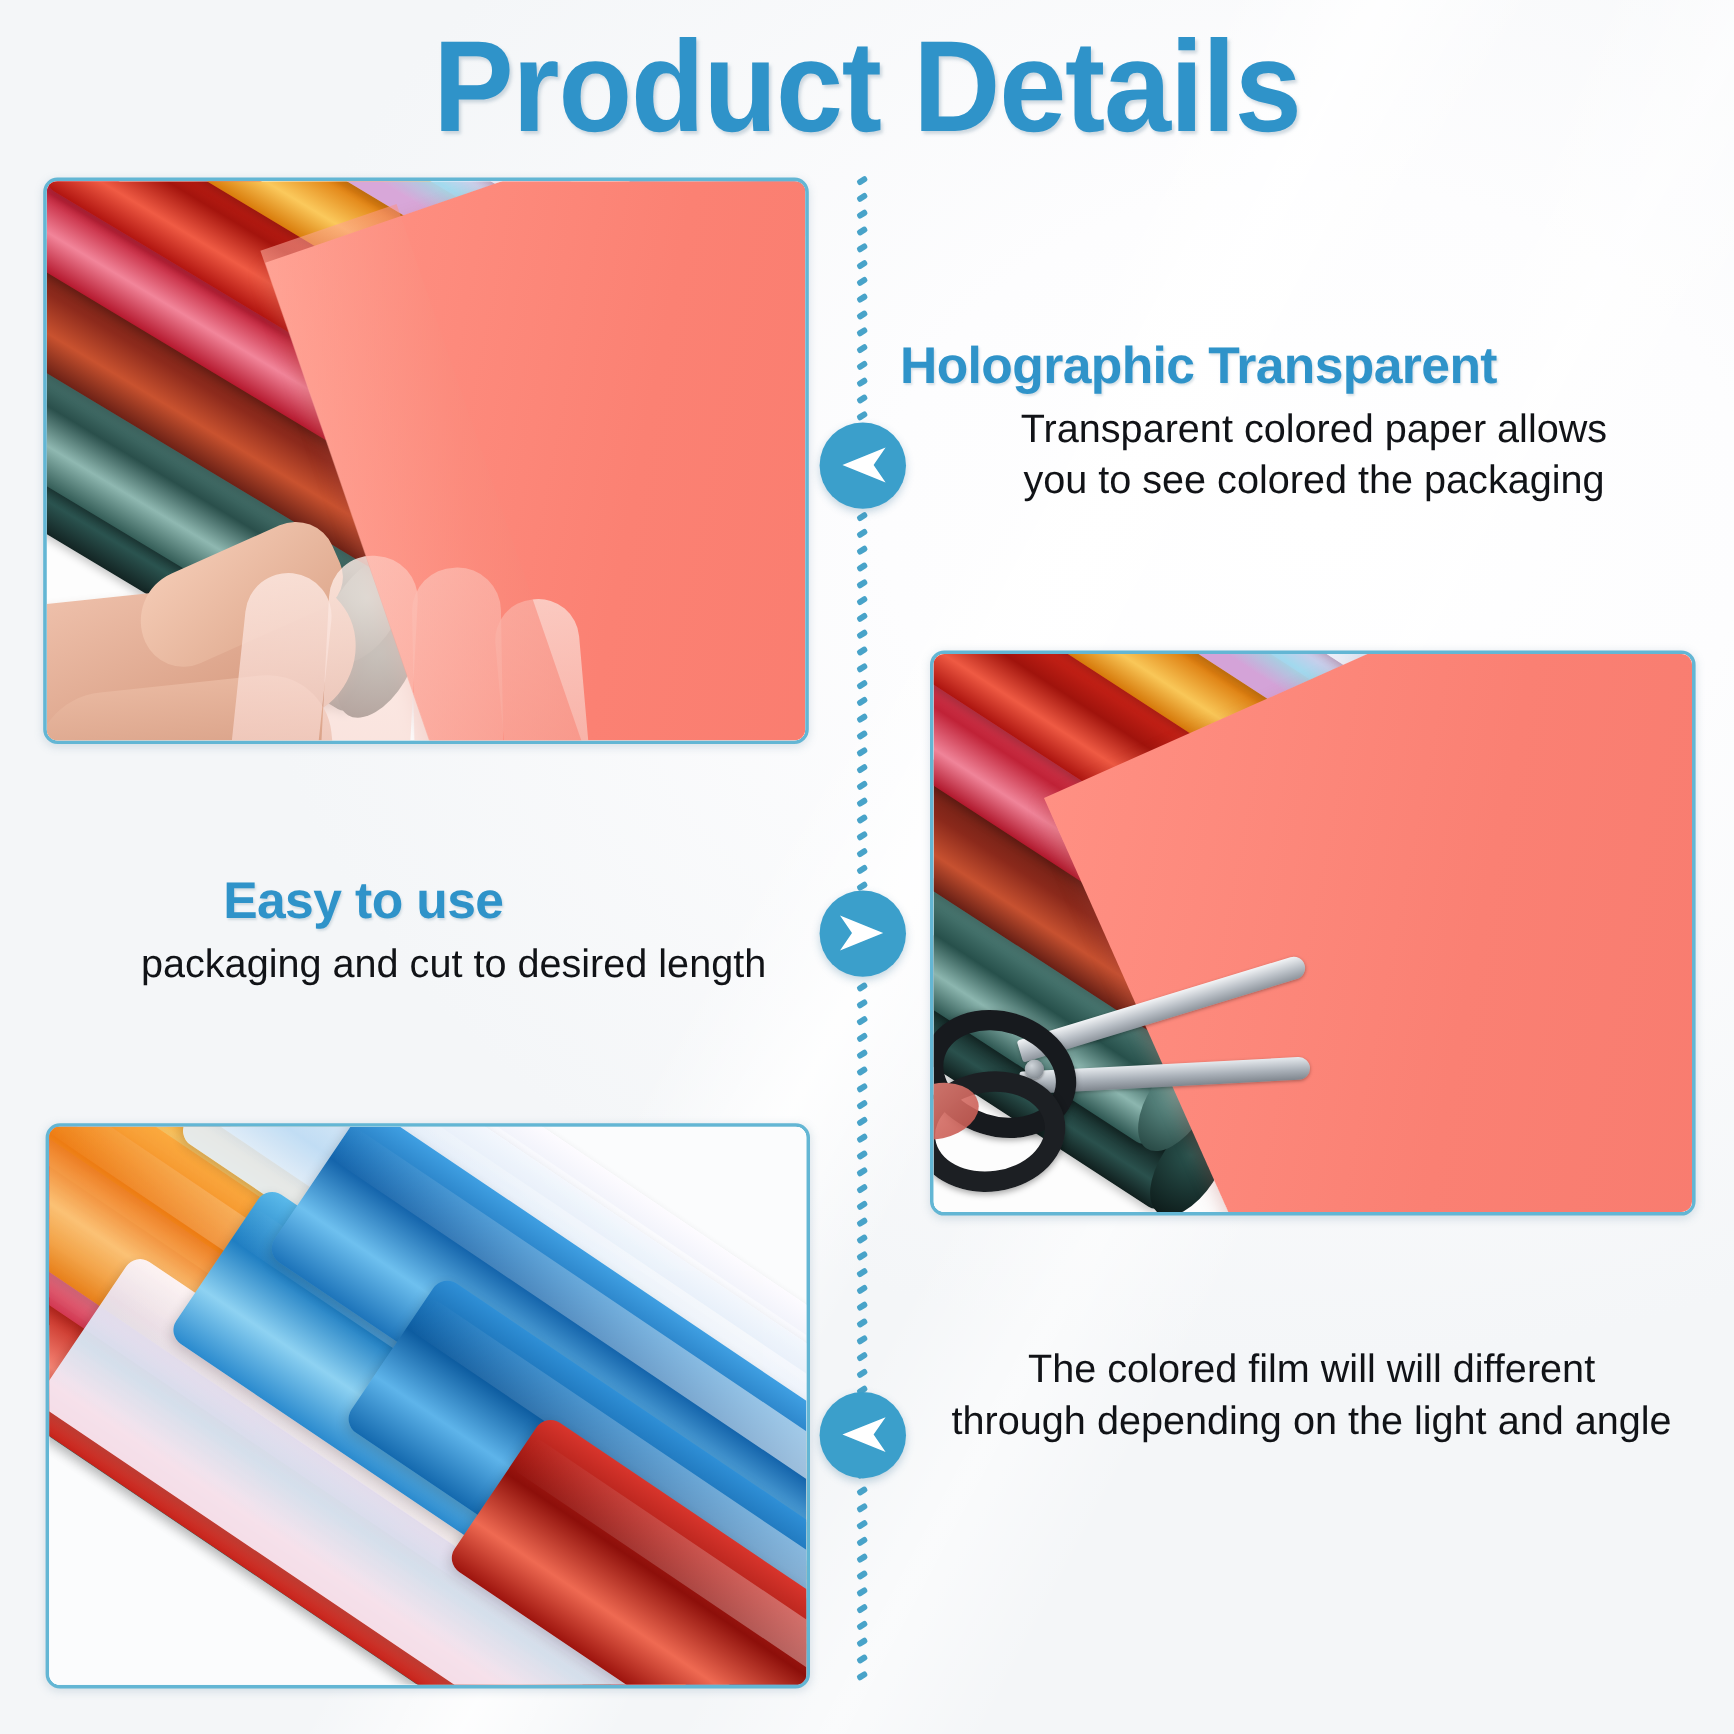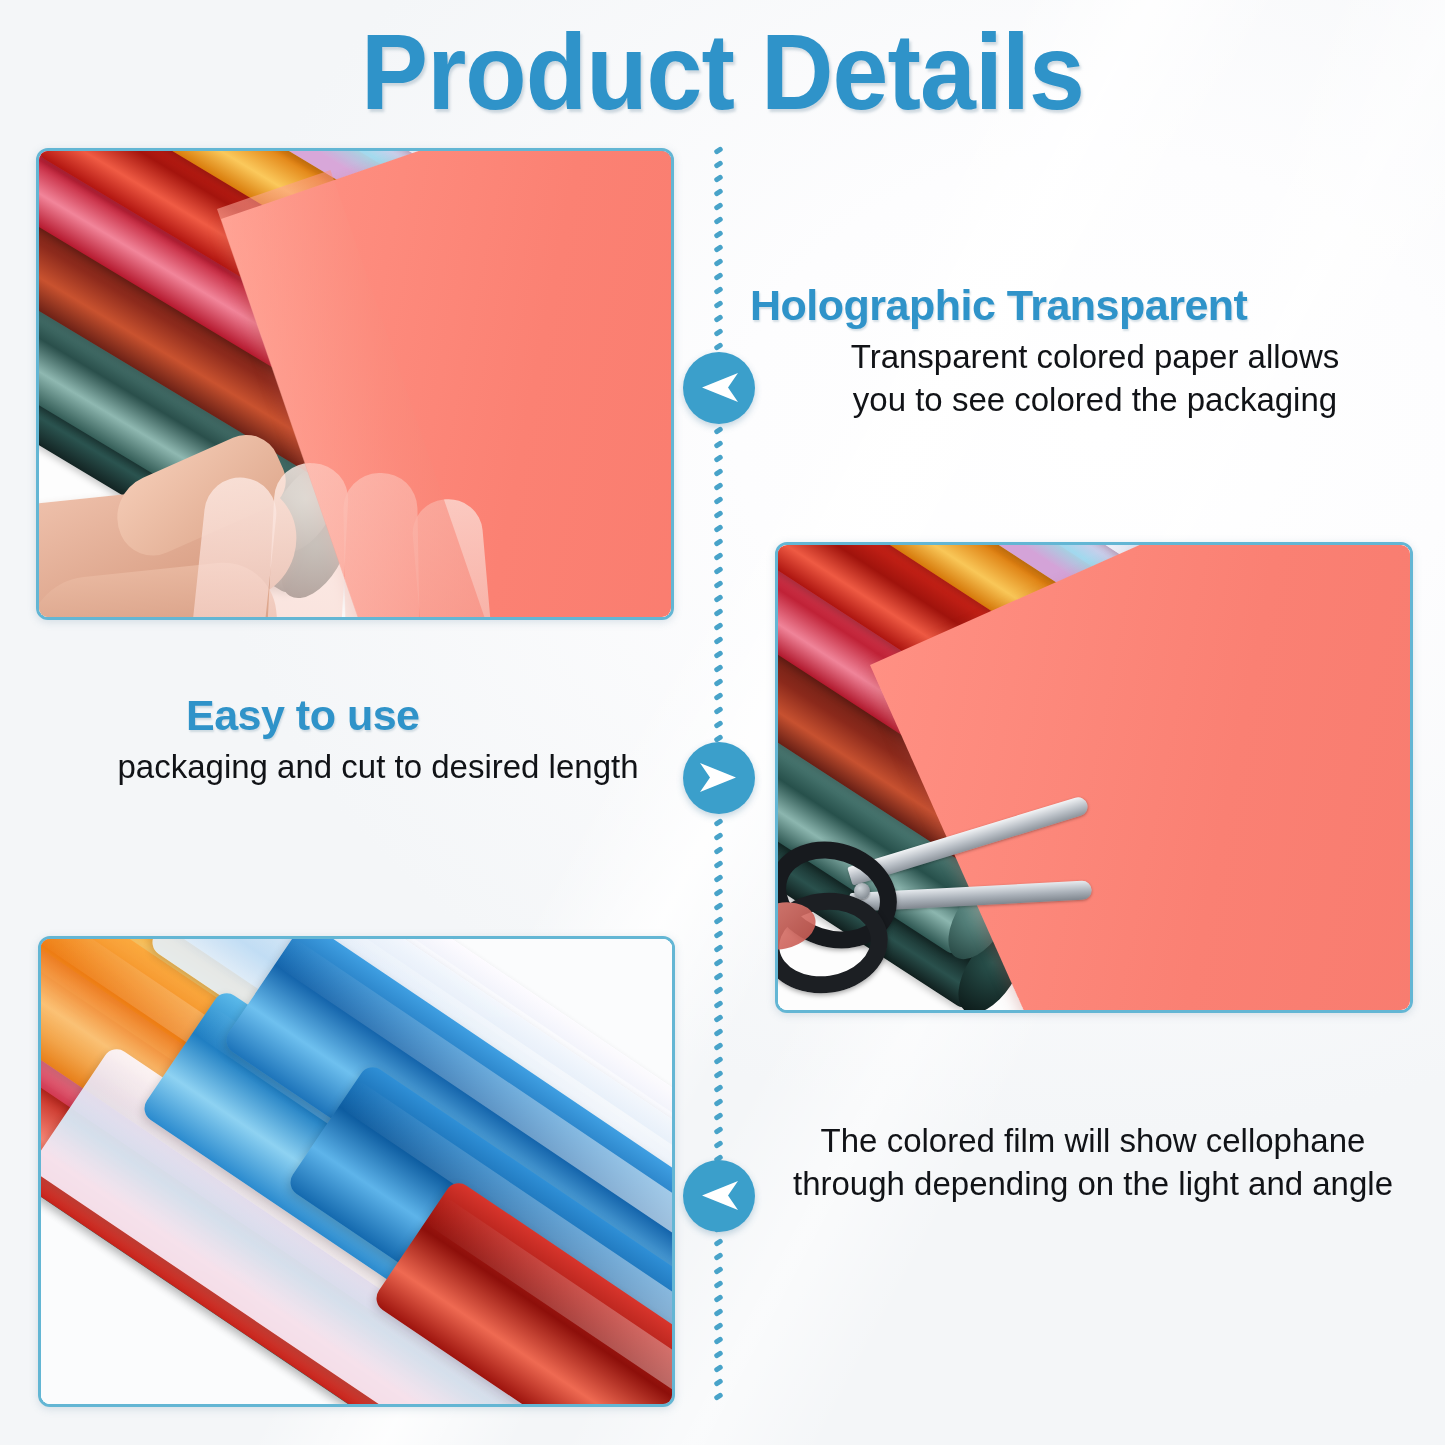--- a/index.html
+++ b/index.html
@@ -123,21 +123,21 @@
     white-space:nowrap;
   }
   .block p{
     margin:8px 0 0 0;color:#111317;
     font-size:33px;line-height:1.30;font-weight:400;
   }
   .block p span{display:block;white-space:nowrap;}
 
   #block-1{left:750px;top:282px;width:690px;text-align:center;}
   #block-1 h2{text-align:left;padding-right:4px;}
-  #block-2{left:58px;top:692px;width:640px;text-align:center;}
+  #block-2{left:58px;top:728px;width:640px;text-align:center;}
   #block-2 h2{text-align:left;padding-left:128px;}
   #block-3{left:748px;top:1112px;width:690px;text-align:center;}
   #block-3 h2{text-align:left;padding-left:200px;}
 </style>
 </head>
 <body>
 
 <div id="stage">
 
   <div class="title">Product Details</div>
@@ -426,18 +426,18 @@
 
   <div class="block" id="block-2">
     <h2>Easy to use</h2>
     <p>
       <span>packaging and cut to desired length</span>
     </p>
   </div>
 
   <div class="block" id="block-3">
     <p>
-      <span>The colored film will show cellophane</span>
+      <span>The colored film will will different</span>
       <span>through depending on the light and angle</span>
     </p>
   </div>
 
 </div>
 
 </body></html>

